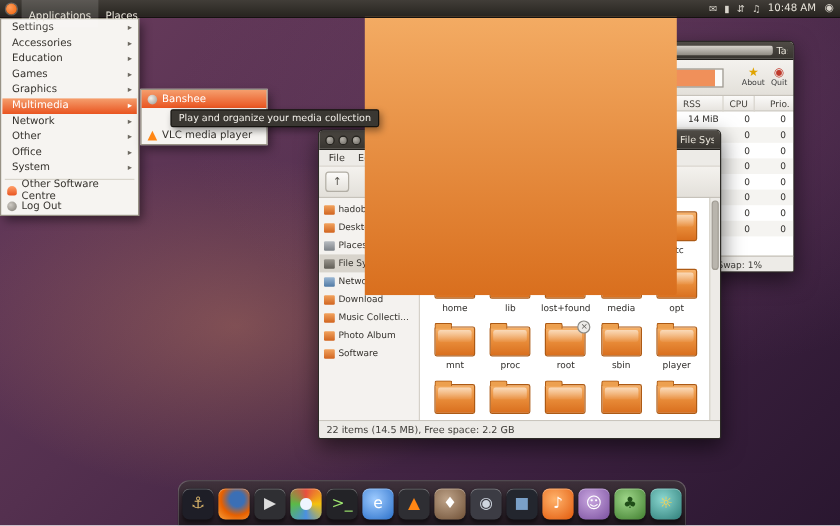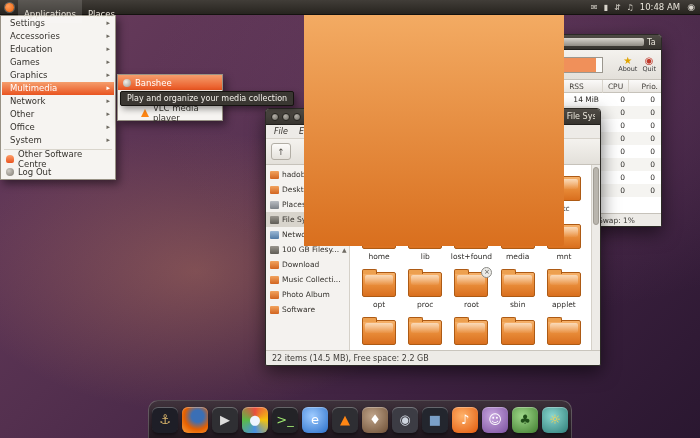--- a/index.html
+++ b/index.html
@@ -34,24 +34,24 @@
   .menu-sep{height:1px;background:#d9d5cc;margin:2px 2px;}
   .foot-item{display:flex;align-items:center;gap:4px;height:13px;font-size:8.5px;color:#35322d;padding:0 4px;}
   .mini-ico{width:8px;height:8px;border-radius:2px;flex:0 0 auto;}
   .mini-ico.software{background:linear-gradient(#ffa06a,var(--accent));border-radius:50% 50% 2px 2px;}
   .mini-ico.logout{background:radial-gradient(circle at 35% 35%,#cfcbc4,#7e7a72);border-radius:50%;}
   
   .submenu{position:absolute;left:117px;top:74px;width:106px;height:47px;z-index:91;background:#f6f4f1;
     border:1px solid #989285;box-shadow:3px 4px 8px rgba(0,0,0,.45);}
   .sub-item{display:flex;align-items:center;gap:4px;height:15px;font-size:8.5px;color:#35322d;padding:0 5px;}
   .sub-item.hl{background:linear-gradient(180deg,#f59e6d,var(--accent));color:#fff;}
-  .sub-item.bottom{position:absolute;bottom:0;left:18px;right:0;}
+  .sub-item.bottom{position:absolute;bottom:0;left:0;right:0;}
   .banshee-ico{width:8px;height:8px;border-radius:50%;background:radial-gradient(circle at 35% 35%,#f2efe9,#9a968e);flex:0 0 auto;}
   .vlc-cone{width:0;height:0;border-left:4px solid transparent;border-right:4px solid transparent;border-bottom:8px solid #ff8614;flex:0 0 auto;}
-  .tooltip{position:absolute;left:120px;top:91px;height:15px;line-height:13px;z-index:95;
+  .tooltip{position:absolute;left:142px;top:91px;height:15px;line-height:13px;z-index:95;
     background:#3a3732;border:1px solid #15130f;color:#f3f0ea;font-size:8px;padding:0 6px;border-radius:2px;
     box-shadow:2px 3px 6px rgba(0,0,0,.4);white-space:nowrap;}
   
   .window{position:absolute;background:#edebe7;border:1px solid #2c2a26;border-radius:4px 4px 2px 2px;
     box-shadow:0 6px 18px rgba(0,0,0,.55);}
   .titlebar{height:15px;display:flex;align-items:center;gap:3px;padding:0 5px;
     background:linear-gradient(#4f4b45,#37342f);border-radius:3px 3px 0 0;border-bottom:1px solid #211f1c;}
   .wbtn{width:8px;height:8px;border-radius:50%;background:radial-gradient(circle at 35% 30%,#b5b1a9,#6b6862);
     border:1px solid #26241f;flex:0 0 auto;}
   .wtitle{flex:1;text-align:center;font-size:8px;color:#e9e5da;display:flex;align-items:center;justify-content:center;gap:3px;white-space:nowrap;overflow:hidden;}
@@ -84,21 +84,21 @@
   .tm-row .c-task{flex:1;padding:0 3px;overflow:hidden;white-space:nowrap;}
   .tm-row .c-rss{width:52px;text-align:right;padding-right:4px;}
   .tm-row .c-cpu{width:26px;text-align:right;padding-right:4px;}
   .tm-row .c-prio{width:32px;text-align:right;padding-right:6px;}
   .tm-status{height:13px;border-top:1px solid #c6c2ba;display:flex;align-items:center;justify-content:flex-end;
     padding-right:26px;font-size:7.5px;color:#3d3b37;background:#edebe7;}
   
   .fm{left:265px;top:108px;width:336px;height:258px;z-index:20;display:flex;flex-direction:column;}
   .fm .titlebar{height:16px;}
   .fm-menubar{height:14px;display:flex;align-items:center;gap:1px;padding-left:3px;background:#edebe7;border-bottom:1px solid #d6d2ca;}
-  .fm-menu{font-size:8px;color:#35322d;padding:0 5px;height:14px;line-height:14px;font-style:italic;}
+  .fm-menu{font-size:8px;color:#35322d;padding:0 5px;height:14px;line-height:14px;}
   .fm-toolbar{height:26px;display:flex;align-items:center;gap:4px;padding:0 5px;
     background:linear-gradient(#f4f2ee,#e3e0da);border-bottom:1px solid #c6c2ba;}
   .nav-btn{width:20px;height:17px;border:1px solid #b2aea5;border-radius:3px;background:linear-gradient(#fcfbf9,#e5e2dc);
     font-size:9px;color:#55524c;display:flex;align-items:center;justify-content:center;}
   .tb-gap{width:52px;}
   .path-btn{height:18px;padding:0 8px;border:1px solid #b2aea5;border-radius:3px;background:linear-gradient(#fcfbf9,#e2dfd9);
     font-size:8px;color:#35322d;display:flex;align-items:center;}
   .fm-body{flex:1;display:flex;overflow:hidden;background:#fff;}
   .fm-side{width:84px;background:#f4f2ef;border-right:1px solid #d5d1c9;overflow:hidden;padding-top:2px;}
   .side-item{display:flex;align-items:center;gap:3px;height:15px;padding:0 4px;font-size:7.5px;color:#35322d;white-space:nowrap;overflow:hidden;}
@@ -373,25 +373,20 @@
             <span>File System</span>
 
           </div>
 
           <div class="side-item">
             <span class="si network"></span>
             <span>Network</span>
 
           </div>
 
-          <div class="side-item">
-            <span class="si drive"></span>
-            <span>100 GB Filesy...</span>
-            <span class="eject show">▲</span>
-          </div>
 
           <div class="side-item">
             <span class="si folder"></span>
             <span>Download</span>
 
           </div>
 
 
           <div class="side-item">
             <span class="si folder"></span>
@@ -475,34 +470,34 @@
               <div class="fold">
                 
               </div>
               <div class="fname">media</div>
             </div>
 
             <div class="folder-item">
               <div class="fold">
                 
               </div>
+              <div class="fname">opt</div>
+            </div>
+
+            <div class="folder-item">
+              <div class="fold">
+                
+              </div>
               <div class="fname">mnt</div>
             </div>
 
             <div class="folder-item">
               <div class="fold">
                 
               </div>
-              <div class="fname">opt</div>
-            </div>
-
-            <div class="folder-item">
-              <div class="fold">
-                
-              </div>
               <div class="fname">proc</div>
             </div>
 
             <div class="folder-item">
               <div class="fold">
                 <span class="badge show">×</span>
               </div>
               <div class="fname">root</div>
             </div>
 
@@ -510,21 +505,21 @@
               <div class="fold">
                 
               </div>
               <div class="fname">sbin</div>
             </div>
 
             <div class="folder-item">
               <div class="fold">
                 
               </div>
-              <div class="fname">applet</div>
+              <div class="fname">player</div>
             </div>
 
             <div class="folder-item">
               <div class="fold">
                 
               </div>
               <div class="fname"></div>
             </div>
 
             <div class="folder-item">

